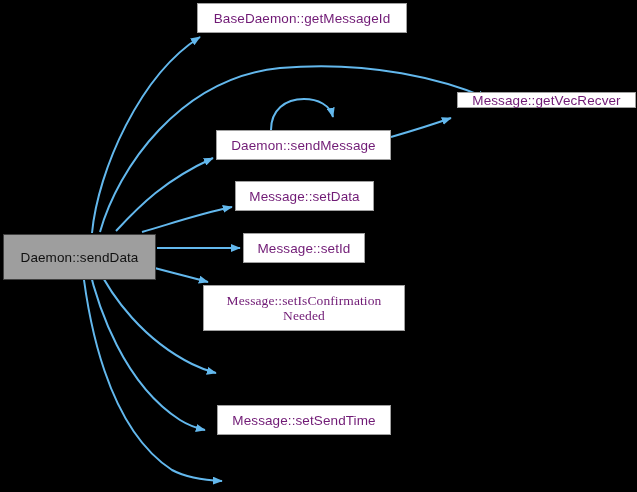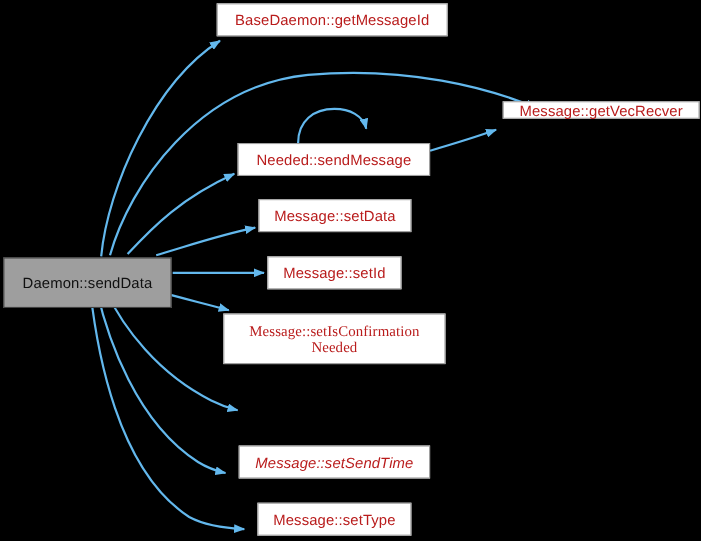--- a/index.html
+++ b/index.html
@@ -25,21 +25,21 @@
   }
   .node {
     position: absolute;
     box-sizing: border-box;
     display: flex;
     align-items: center;
     justify-content: center;
     text-align: center;
     background: #ffffff;
     border: 1px solid #a0a0a0;
-    color: #b91c1c;
+    color: #701a75;
     font-size: 13.5px;
     line-height: 15px;
     letter-spacing: 0.1px;
     white-space: pre-line;
     z-index: 3;
   }
   .node.root {
     background: #9e9e9e;
     border: 1px solid #404040;
     color: #101010;
@@ -93,38 +93,35 @@
 
   <div class="node" style="left:197px; top:3px; width:210px; height:30px;">
     <span class="label">BaseDaemon::getMessageId</span>
   </div>
 
   <div class="node" style="left:457px; top:92px; width:179px; height:16px;">
     <span class="label">Message::getVecRecver</span>
   </div>
 
   <div class="node" style="left:216px; top:130px; width:175px; height:30px;">
-    <span class="label">Needed::sendMessage</span>
+    <span class="label">Daemon::sendMessage</span>
   </div>
 
   <div class="node" style="left:235px; top:181px; width:139px; height:30px;">
     <span class="label">Message::setData</span>
   </div>
 
   <div class="node" style="left:243px; top:233px; width:122px; height:30px;">
     <span class="label">Message::setId</span>
   </div>
 
   <div class="node" style="left:203px; top:285px; width:202px; height:46px;font-family:Liberation Serif, serif;">
     <span class="label">Message::setIsConfirmation
 Needed</span>
   </div>
 
 
-  <div class="node" style="left:217px; top:405px; width:174px; height:30px;font-style:italic;">
+  <div class="node" style="left:217px; top:405px; width:174px; height:30px;">
     <span class="label">Message::setSendTime</span>
   </div>
 
-  <div class="node" style="left:234px; top:457px; width:140px; height:30px;">
-    <span class="label">Message::setType</span>
-  </div>
 
 </div>
 
 </body></html>

